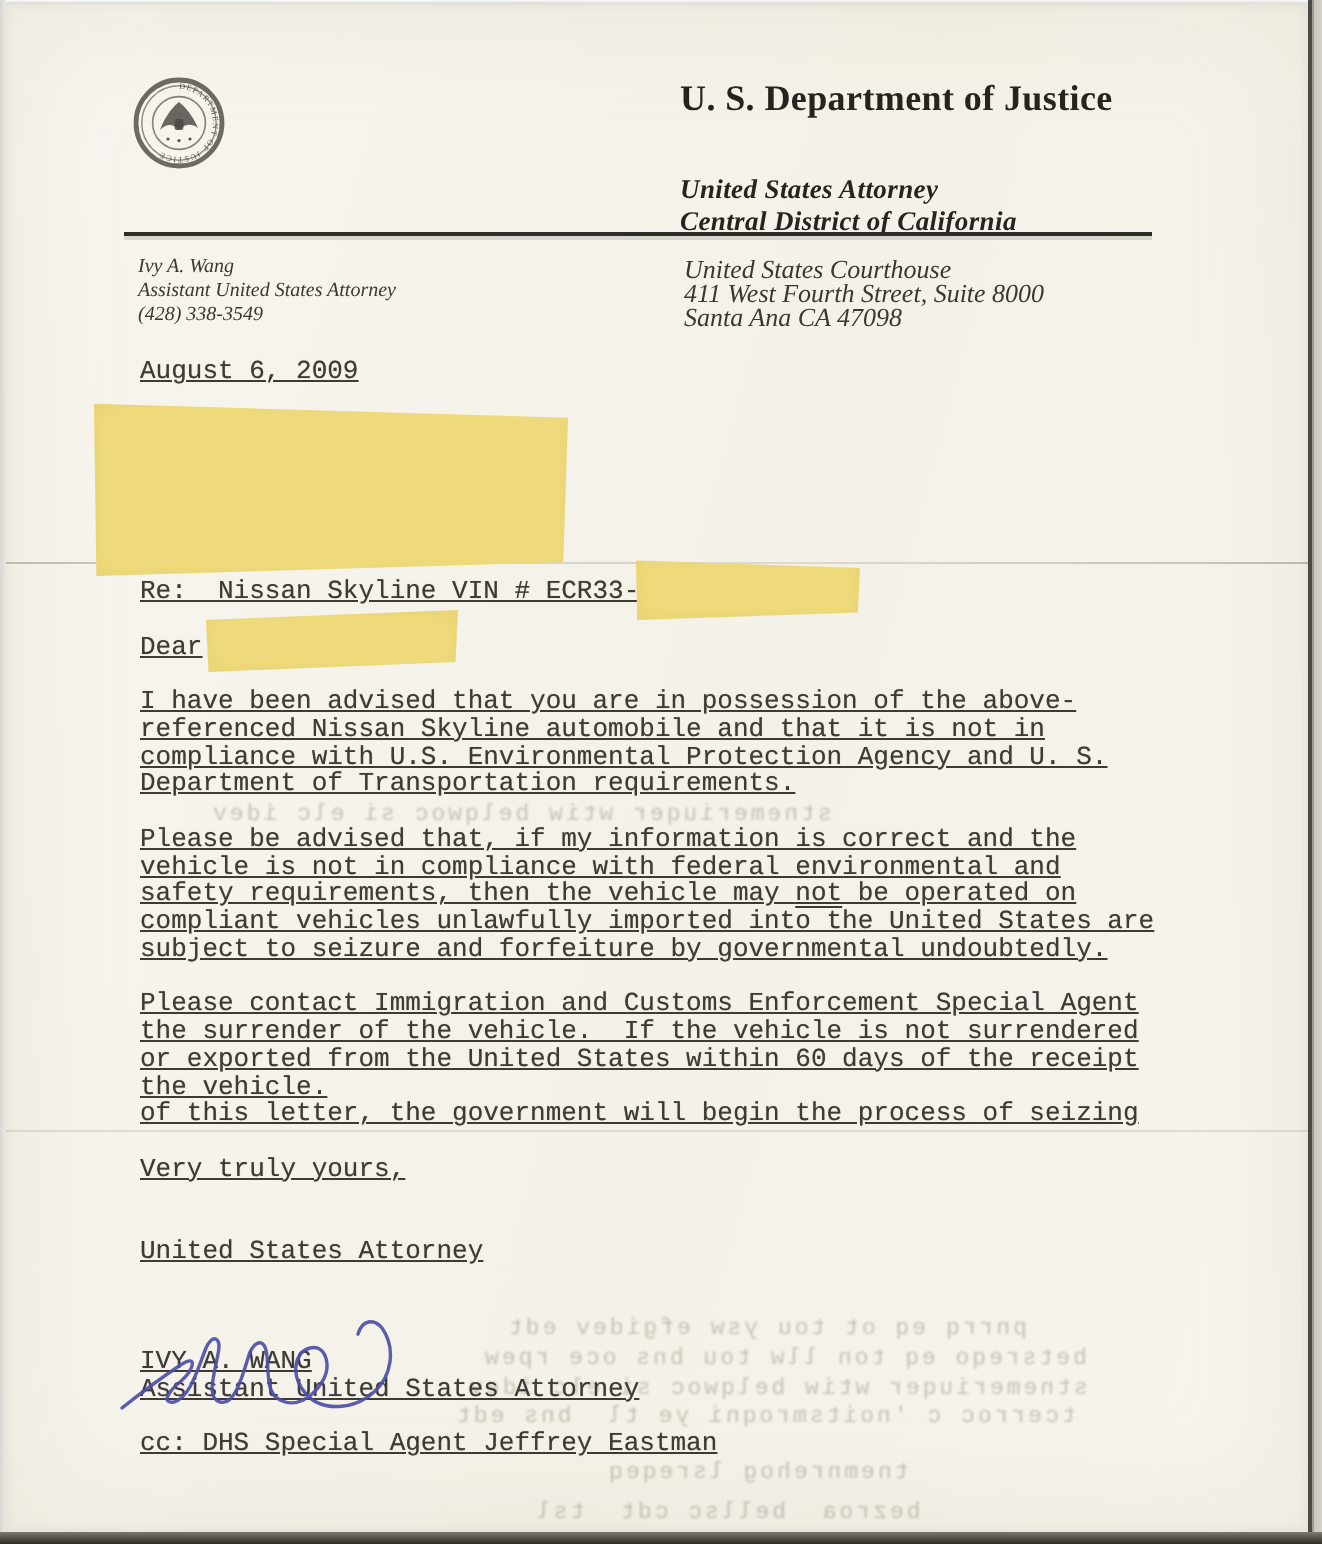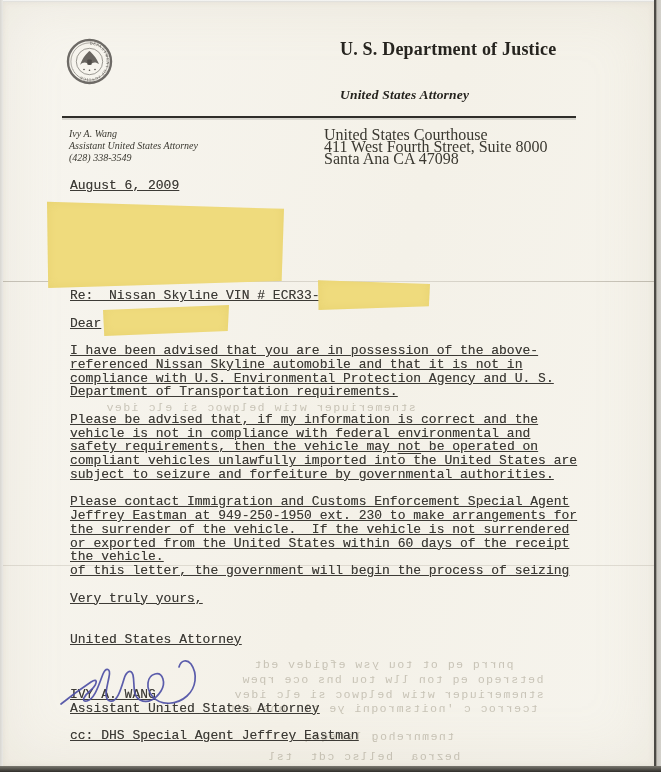--- a/index.html
+++ b/index.html
@@ -23,21 +23,21 @@
   .seal{position:absolute;left:63px;top:36px;width:47px;height:47px;z-index:3;opacity:.88;}
   
   .agency{position:absolute;left:337px;top:37px;z-index:3;font-size:18px;font-weight:bold;
       color:#26241f;letter-spacing:.2px;}
   .office{position:absolute;left:337px;top:85px;z-index:3;font-size:13.5px;font-weight:bold;
       font-style:italic;color:#26241f;line-height:15.5px;letter-spacing:.2px;}
   .rule{position:absolute;left:59px;top:114px;width:514px;height:2px;background:#2f2d29;z-index:3;
       box-shadow:0 2px 0 rgba(47,45,41,.15);}
   .cleft{position:absolute;left:66px;top:126px;z-index:3;font-size:10px;font-style:italic;
       color:#3a3830;line-height:12px;}
-  .cright{position:absolute;left:321px;top:127px;z-index:3;font-size:16px;
+  .cright{position:absolute;left:339px;top:127px;z-index:3;font-size:13px;font-style:italic;
       color:#3a3830;line-height:12px;}
   
   .letter{position:absolute;left:67px;top:177px;z-index:3;color:#3d3b36;text-decoration:underline;}
   .tline{height:13.76px;line-height:13.76px;font-family:"Liberation Mono",monospace;
       font-size:13px;white-space:pre;text-shadow:0 0 .4px rgba(61,59,54,.55);}
   .tline .seg{white-space:pre;}
   .tline u{text-decoration-thickness:1px;text-underline-offset:2.5px;}
   
   .redaction{position:absolute;z-index:4;background:var(--redaction,#efdb7d);
       box-shadow:inset 0 0 10px rgba(201,171,61,.22);}
@@ -74,20 +74,21 @@
       <path d="M14 27 C17 19 21 15 23.5 13 C26 15 30 19 33 26 C29.5 23.5 26.5 24 23.5 27 C20.5 24 17.5 23.5 14 27 Z" fill="#33302b" opacity="0.82"></path>
       <rect x="21.3" y="21.5" width="4.4" height="5.5" rx="1" fill="#33302b" opacity="0.85"></rect>
       <circle cx="18" cy="31.5" r="0.8" fill="#3f3c38"></circle>
       <circle cx="23.5" cy="32.3" r="0.8" fill="#3f3c38"></circle>
       <circle cx="29" cy="31.5" r="0.8" fill="#3f3c38"></circle>
     </svg>
 
     <div class="agency">U. S. Department of Justice</div>
     <div class="office">
       <div>United States Attorney</div>
+      <div>Central District of California</div>
     </div>
     <div class="rule"></div>
     <div class="cleft">
       <div>Ivy A. Wang</div>
       <div>Assistant United States Attorney</div>
       <div>(428) 338-3549</div>
     </div>
     <div class="cright">
       <div>United States Courthouse</div>
       <div>411 West Fourth Street, Suite 8000</div>
@@ -118,24 +119,23 @@
         <div class="tline"><span class="seg"></span><u class="seg"></u><span class="seg"></span></div>
         <div class="tline"><span class="seg">I have been advised that you are in possession of the above-</span><u class="seg"></u><span class="seg"></span></div>
         <div class="tline"><span class="seg">referenced Nissan Skyline automobile and that it is not in</span><u class="seg"></u><span class="seg"></span></div>
         <div class="tline"><span class="seg">compliance with U.S. Environmental Protection Agency and U. S.</span><u class="seg"></u><span class="seg"></span></div>
         <div class="tline"><span class="seg">Department of Transportation requirements.</span><u class="seg"></u><span class="seg"></span></div>
         <div class="tline"><span class="seg"></span><u class="seg"></u><span class="seg"></span></div>
         <div class="tline"><span class="seg">Please be advised that, if my information is correct and the</span><u class="seg"></u><span class="seg"></span></div>
         <div class="tline"><span class="seg">vehicle is not in compliance with federal environmental and</span><u class="seg"></u><span class="seg"></span></div>
         <div class="tline"><span class="seg">safety requirements, then the vehicle may </span><u class="seg">not</u><span class="seg"> be operated on</span></div>
         <div class="tline"><span class="seg">compliant vehicles unlawfully imported into the United States are</span><u class="seg"></u><span class="seg"></span></div>
-        <div class="tline"><span class="seg">subject to seizure and forfeiture by governmental authorities.</span><u class="seg"></u><span class="seg"></span></div>
+        <div class="tline"><span class="seg">subject to seizure and forfeiture by governmental undoubtedly.</span><u class="seg"></u><span class="seg"></span></div>
         <div class="tline"><span class="seg"></span><u class="seg"></u><span class="seg"></span></div>
         <div class="tline"><span class="seg">Please contact Immigration and Customs Enforcement Special Agent</span><u class="seg"></u><span class="seg"></span></div>
-        <div class="tline"><span class="seg">Jeffrey Eastman at 949-250-1950 ext. 230 to make arrangements for</span><u class="seg"></u><span class="seg"></span></div>
         <div class="tline"><span class="seg">the surrender of the vehicle.  If the vehicle is not surrendered</span><u class="seg"></u><span class="seg"></span></div>
         <div class="tline"><span class="seg">or exported from the United States within 60 days of the receipt</span><u class="seg"></u><span class="seg"></span></div>
         <div class="tline"><span class="seg">the vehicle.</span><u class="seg"></u><span class="seg"></span></div>
         <div class="tline"><span class="seg">of this letter, the government will begin the process of seizing</span><u class="seg"></u><span class="seg"></span></div>
         <div class="tline"><span class="seg"></span><u class="seg"></u><span class="seg"></span></div>
         <div class="tline"><span class="seg">Very truly yours,</span><u class="seg"></u><span class="seg"></span></div>
         <div class="tline"><span class="seg"></span><u class="seg"></u><span class="seg"></span></div>
         <div class="tline"><span class="seg"></span><u class="seg"></u><span class="seg"></span></div>
         <div class="tline"><span class="seg">United States Attorney</span><u class="seg"></u><span class="seg"></span></div>
         <div class="tline"><span class="seg"></span><u class="seg"></u><span class="seg"></span></div>

